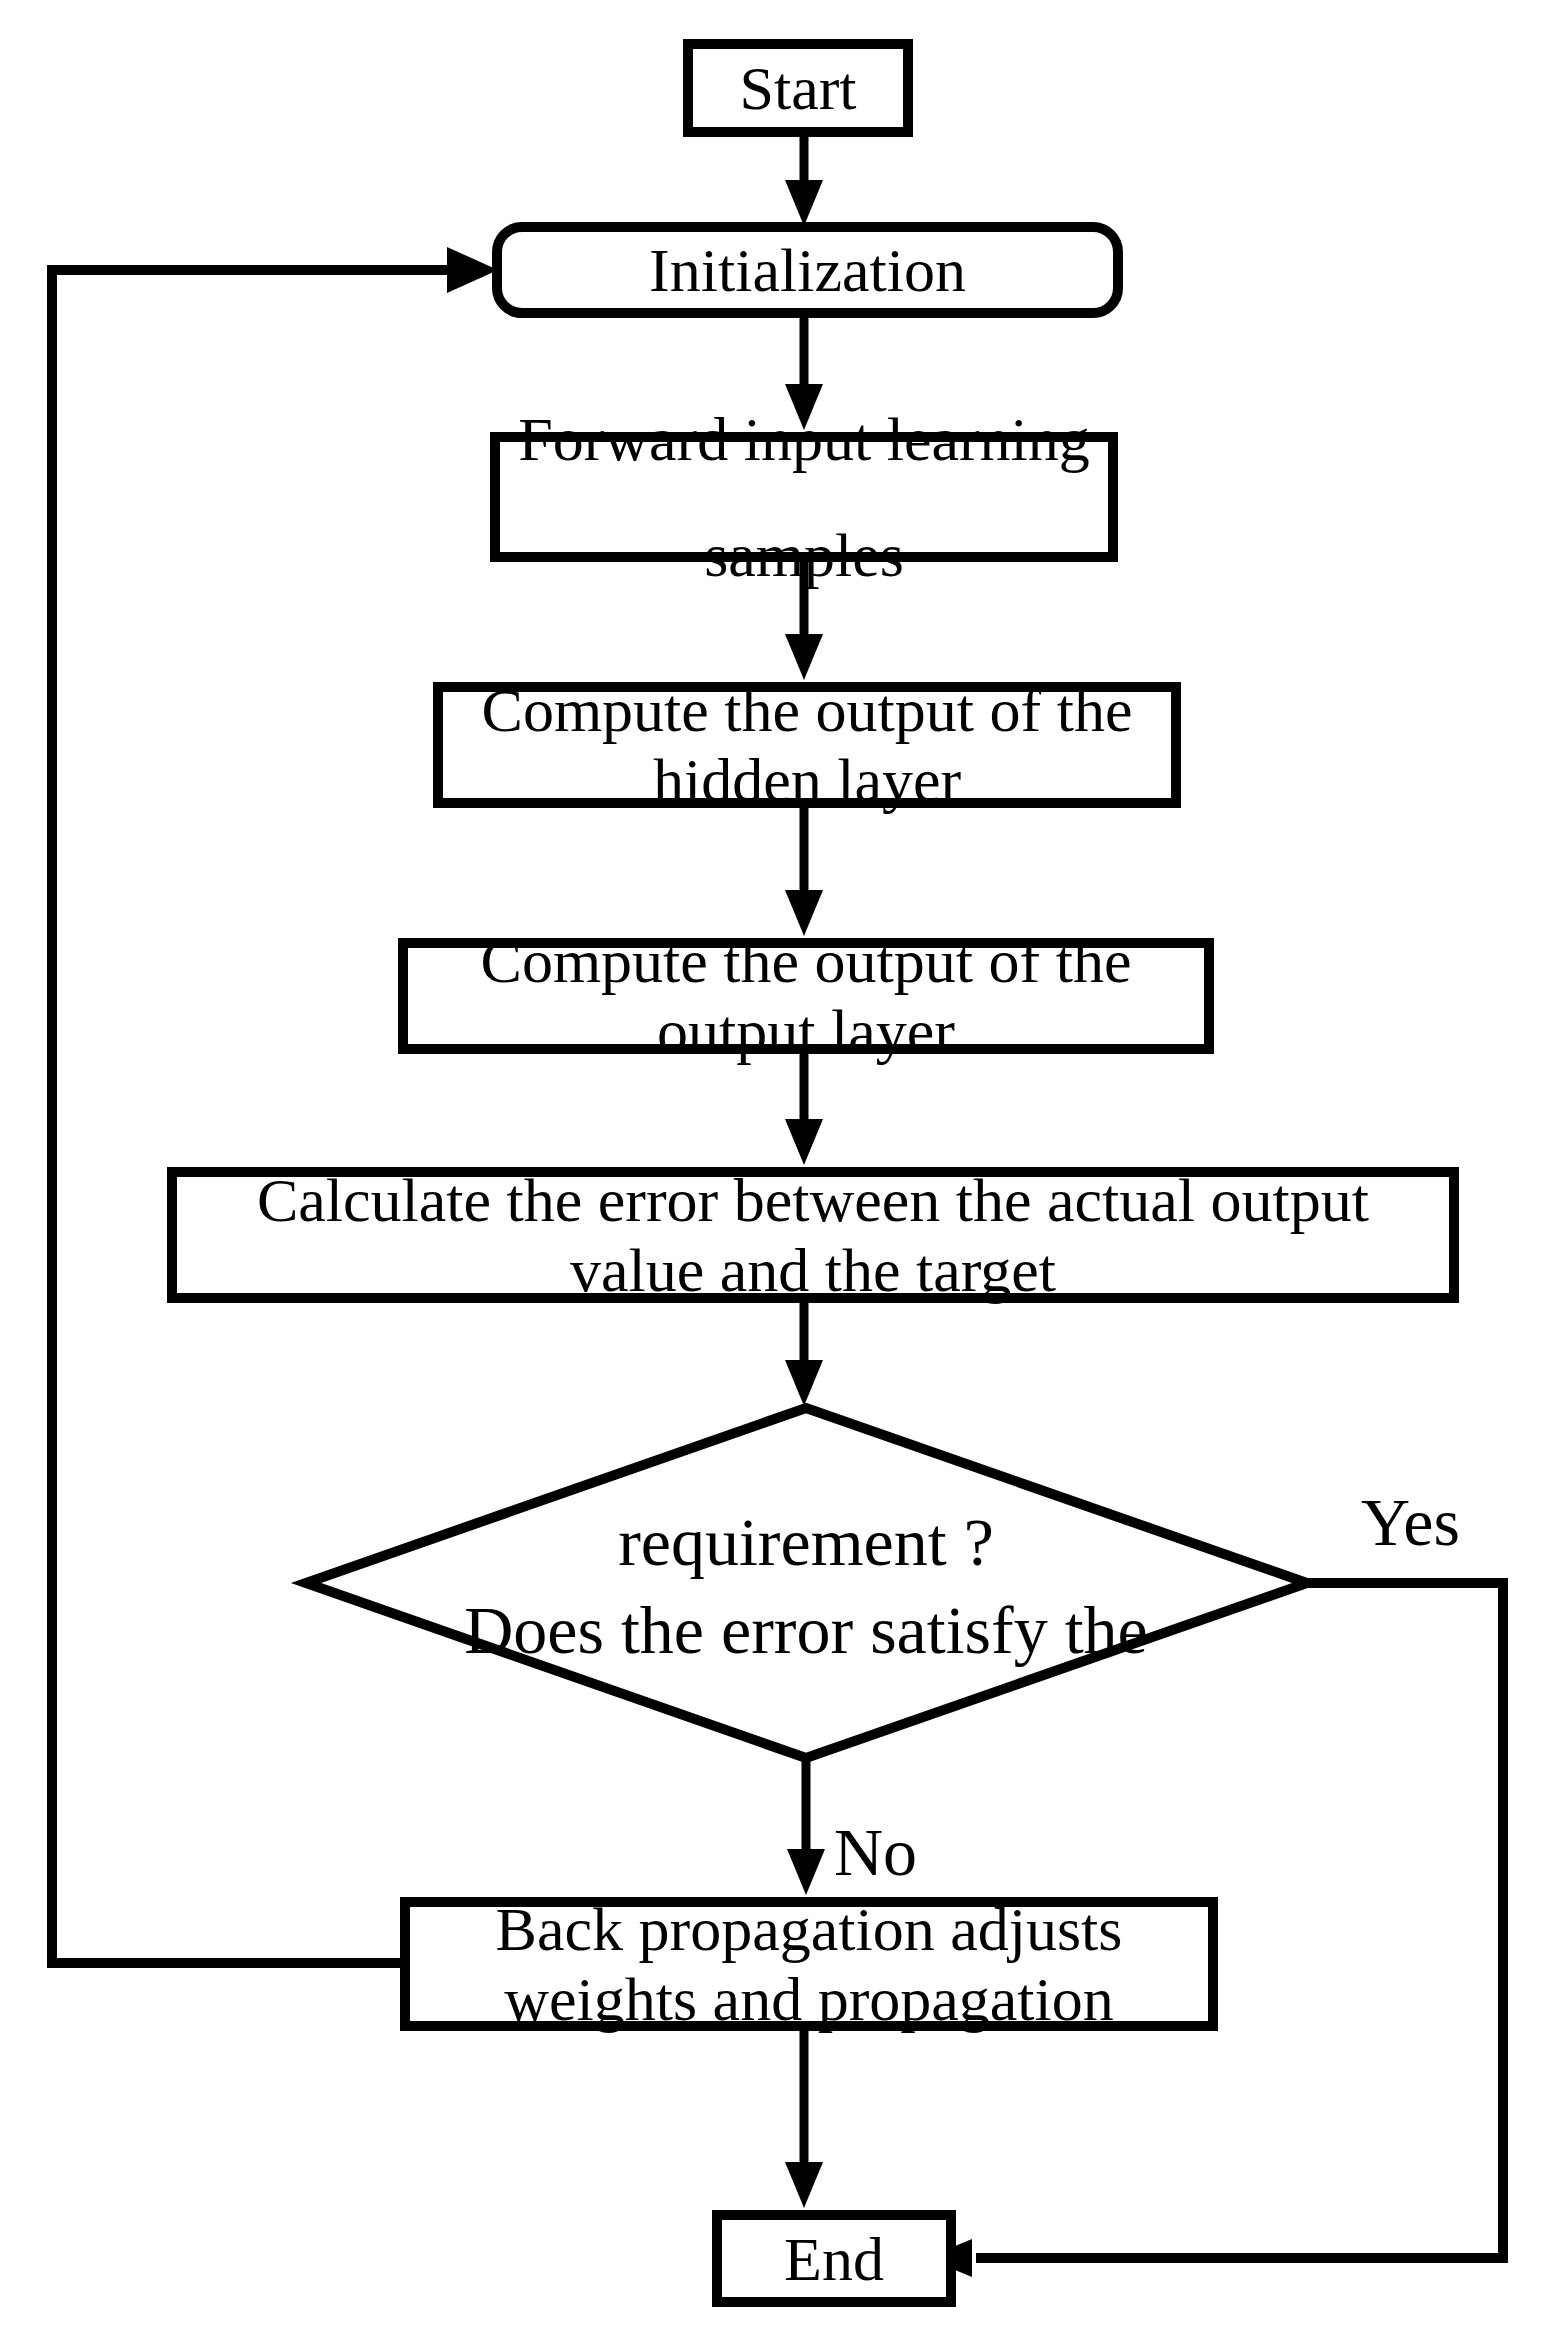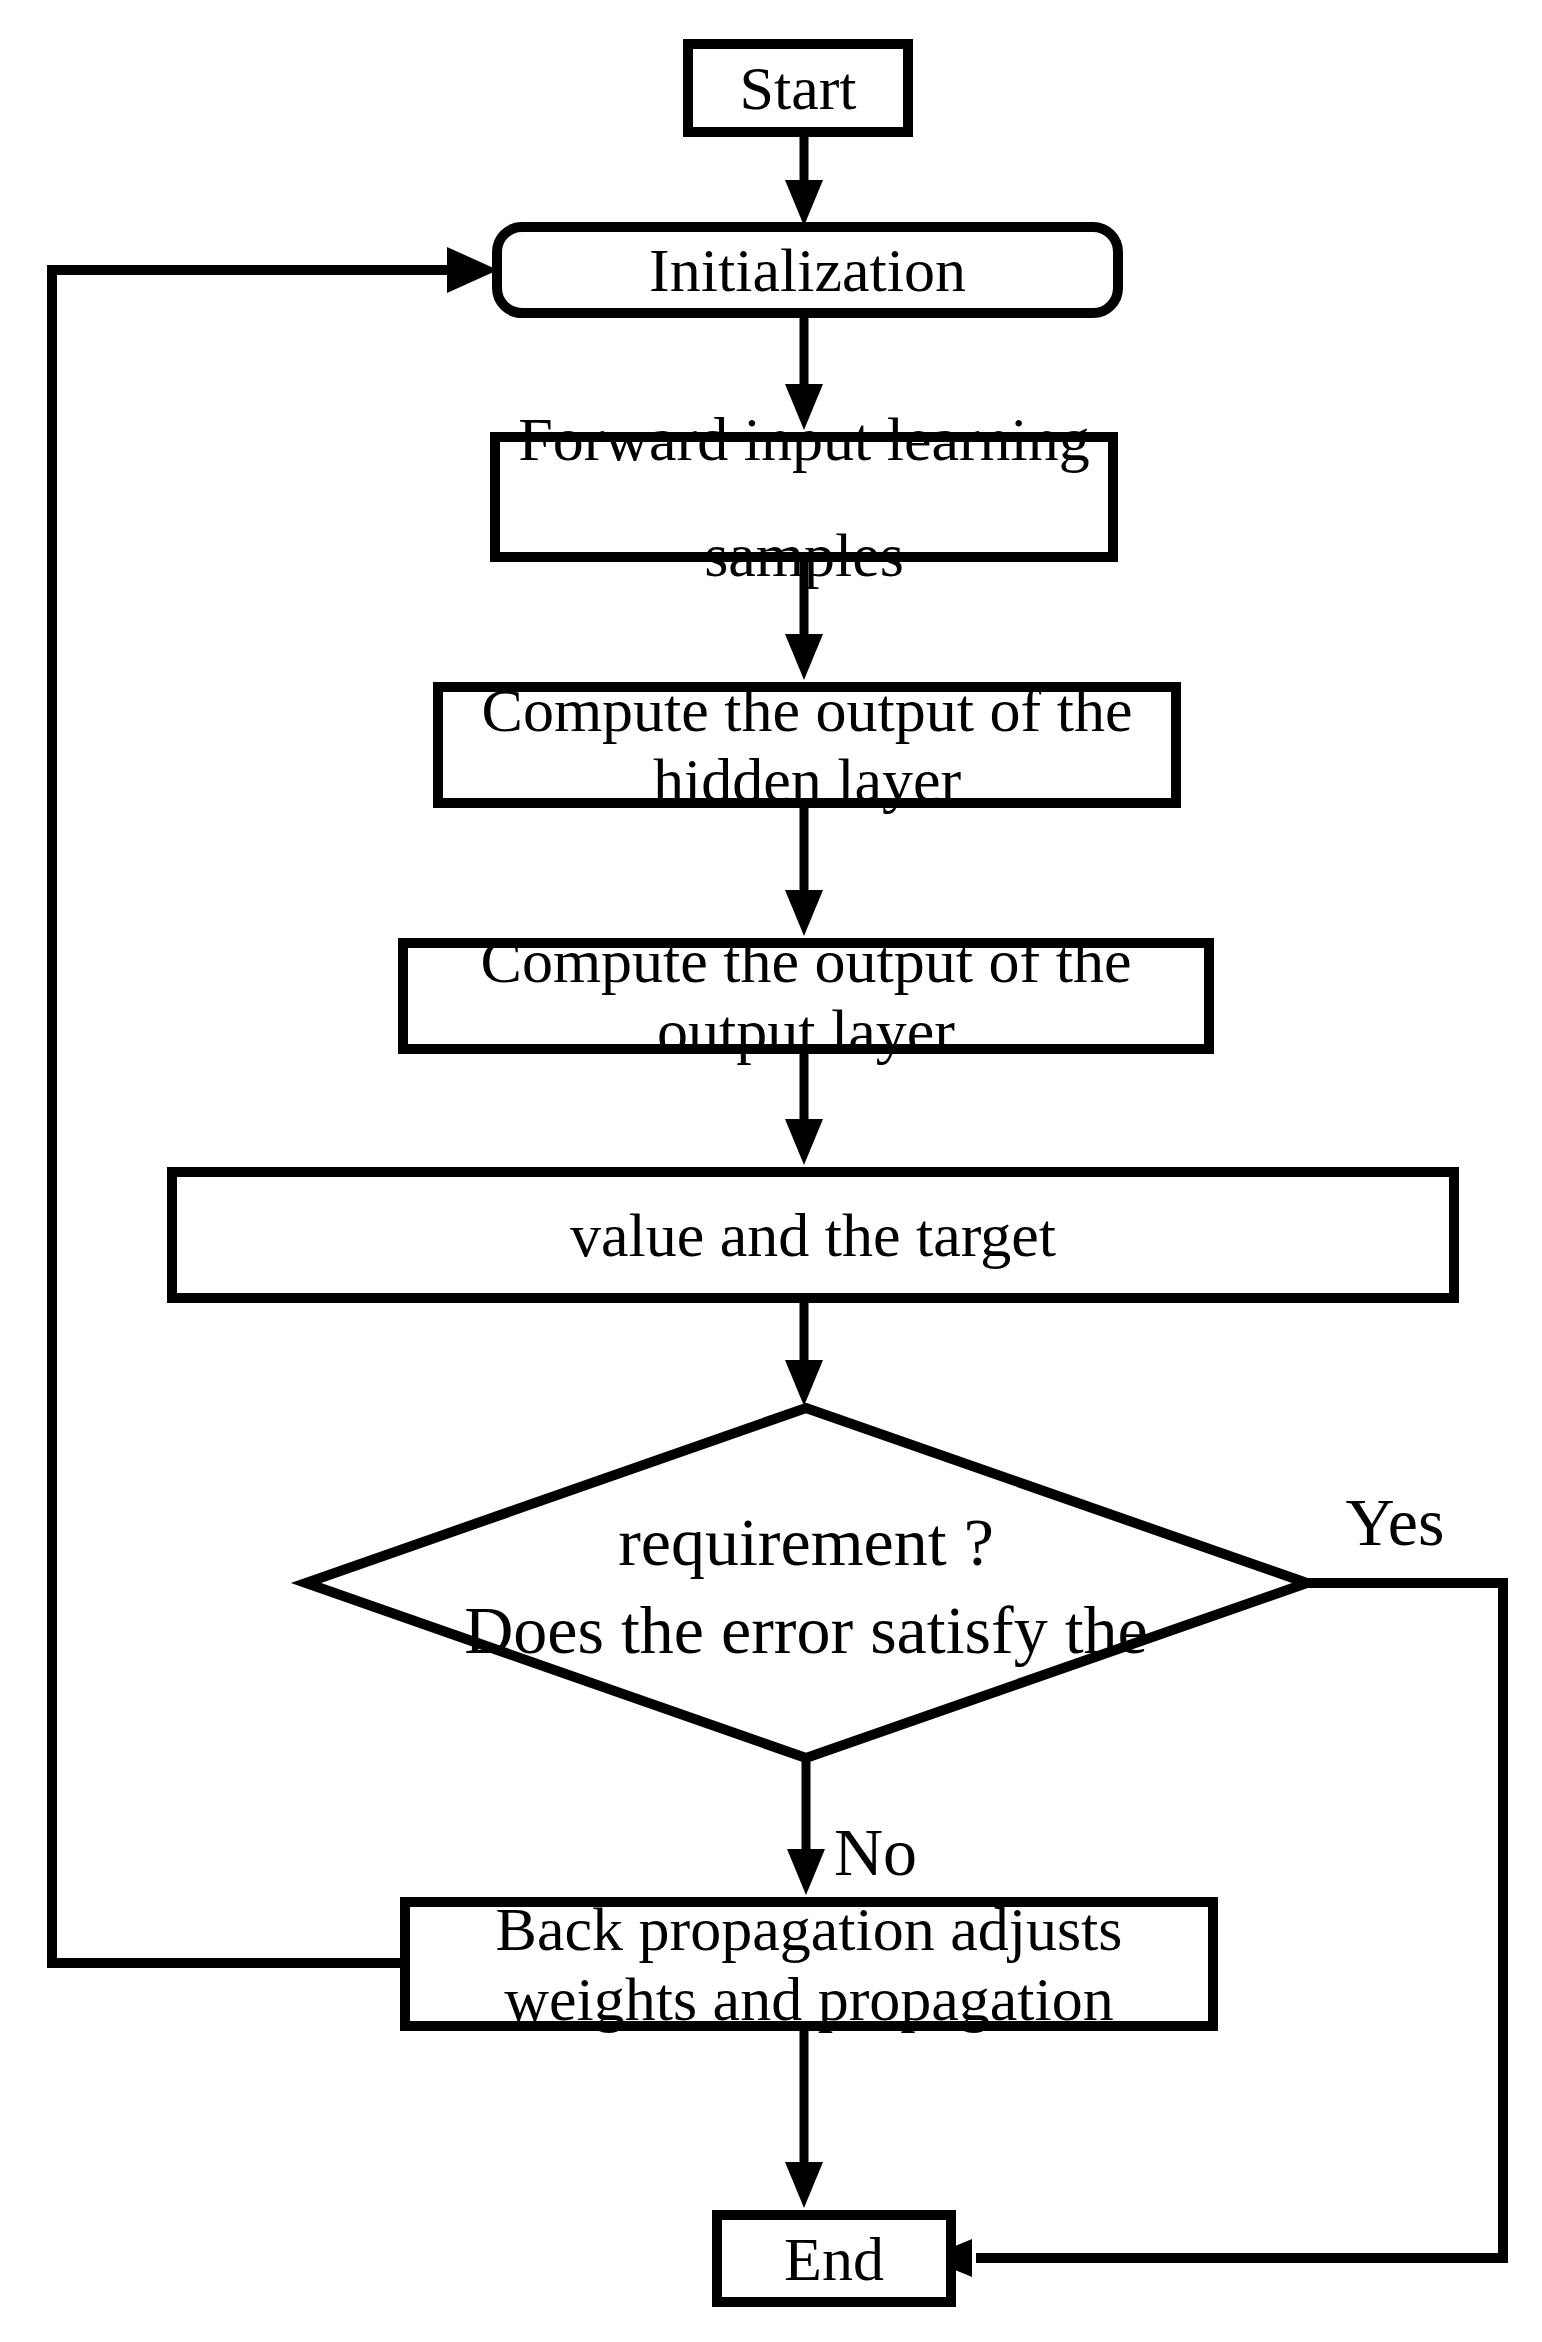--- a/index.html
+++ b/index.html
@@ -62,21 +62,21 @@
   }
   .decision-label .line { display: block; }
 
   .edge-label {
     position: absolute;
     z-index: 2;
     font-size: 68px;
     line-height: 68px;
     white-space: nowrap;
   }
-  #lbl-yes { left: 1330px; top: 1488px; width: 130px; text-align: center; }
+  #lbl-yes { left: 1330px; top: 1488px; width: 130px; text-align: right; }
   #lbl-no  { left: 834px;  top: 1818px; width: 120px; text-align: left; }
 </style>
 </head>
 <body>
 
 <div class="stage" style="--ink: #000000; --paper: #ffffff;">
 
   <svg class="wires" viewBox="0 0 1542 2342" xmlns="http://www.w3.org/2000/svg">
     <g stroke="#000000" fill="#000000" stroke-width="9">
 
@@ -151,20 +151,21 @@
     <span class="line">Compute the output of the</span>
     <span class="line">hidden layer</span>
   </div>
 
   <div class="node" id="n-output">
     <span class="line">Compute the output of the</span>
     <span class="line">output layer</span>
   </div>
 
   <div class="node" id="n-calc">
+    <span class="line">Calculate the error between the actual output</span>
     <span class="line">value and the target</span>
   </div>
 
   <div class="decision-label">
     <span class="line">requirement ?</span>
     <span class="line">Does the error satisfy the</span>
   </div>
 
   <div class="node" id="n-backprop">
     <span class="line">Back propagation adjusts</span>

